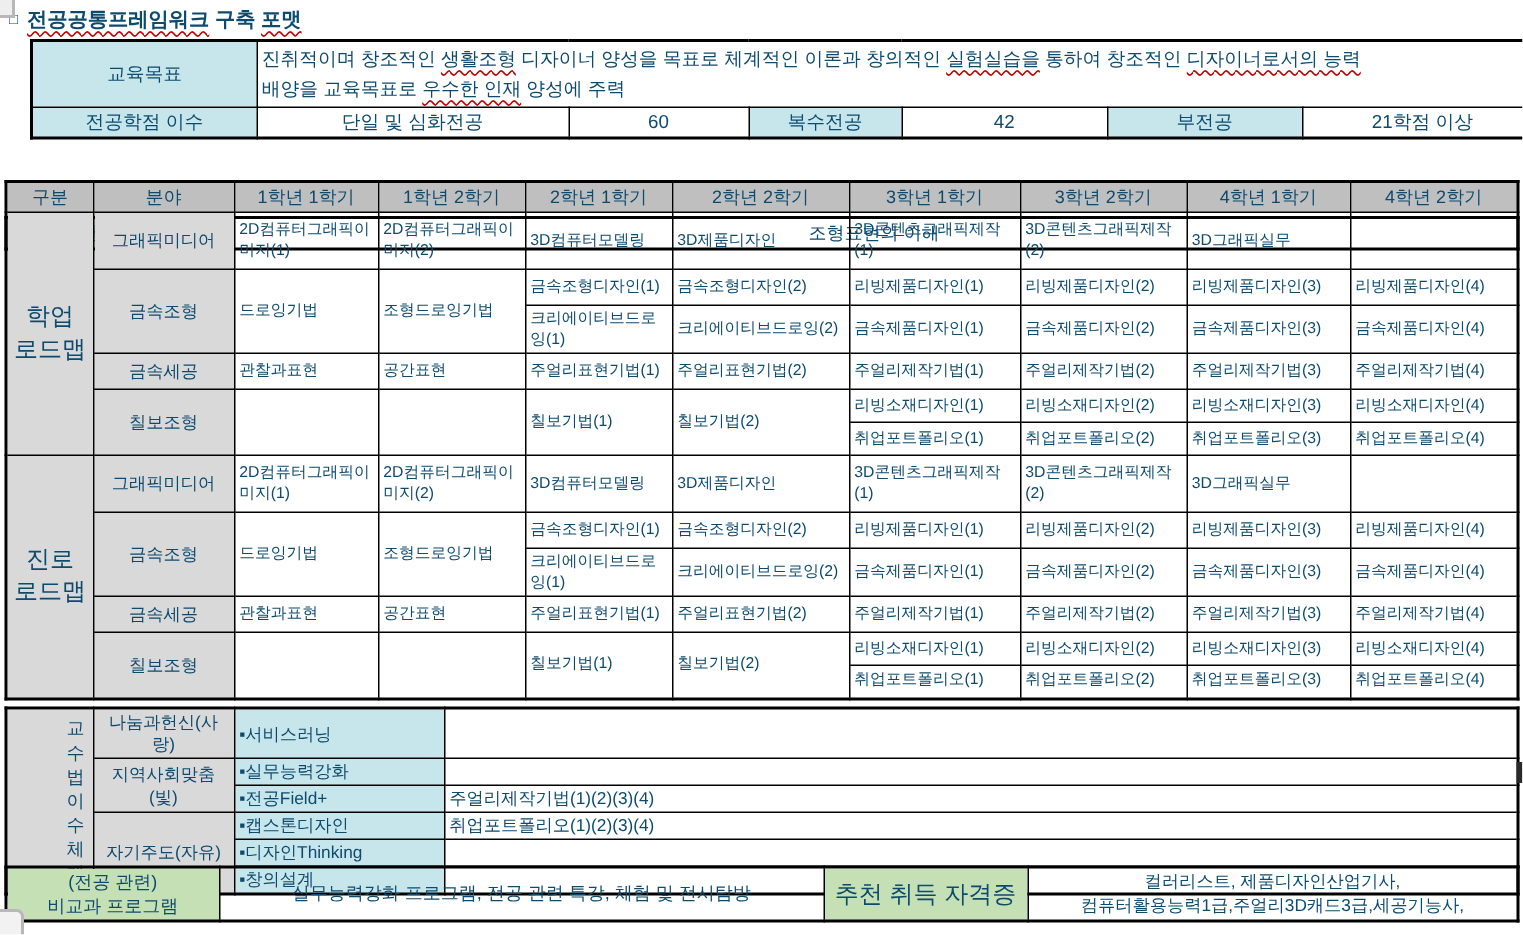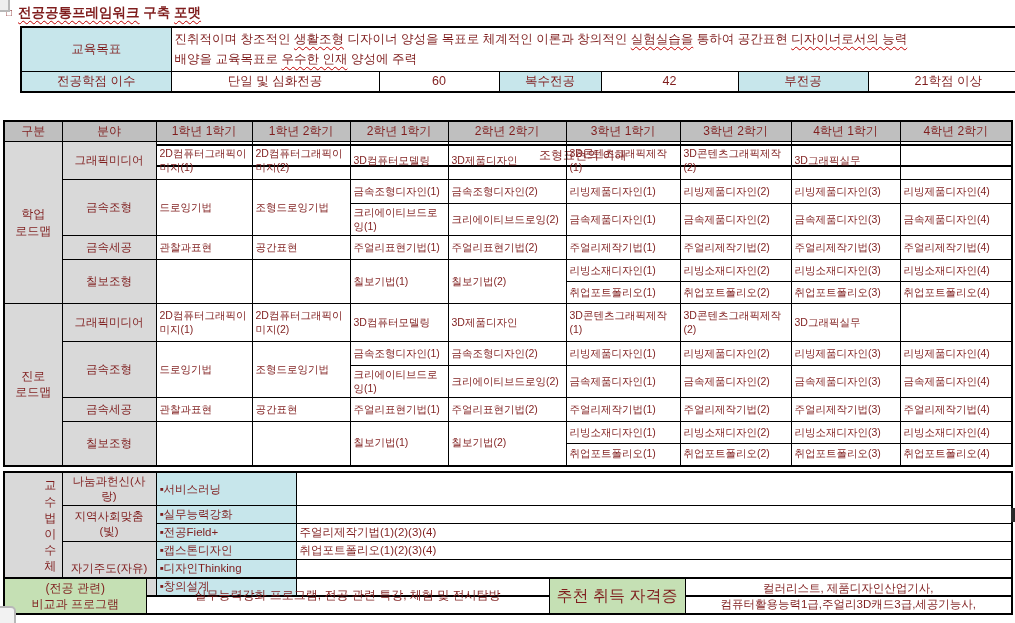--- a/index.html
+++ b/index.html
@@ -1,29 +1,29 @@
 <!DOCTYPE html>
 <html style="--cyan: #C7E6EB; --green: #C5E0B4; --grayh: #BFBFBF; --grayl: #D9D9D9; --sq: #C00000; --bd: #000000;"><head>
 <meta charset="utf-8">
 <style>
   html,body{margin:0;padding:0;background:#fff;}
   .page{position:relative;width:1015px;height:623px;background:#ffffff;overflow:hidden;
-        font-family:"Liberation Sans",sans-serif;color:#7f1d1d;}
+        font-family:"Liberation Sans",sans-serif;color:#0c4a6e;}
   .doc-title{position:absolute;left:6px;top:4px;font-size:13.5px;font-weight:bold;white-space:nowrap;}
   .doc-title .bullet{display:inline-block;font-size:10px;transform:translateY(-1px);margin-right:6px;}
   .sq{text-decoration-line:underline;text-decoration-style:wavy;text-decoration-color:var(--sq);
       text-decoration-thickness:1px;text-underline-offset:3px;}
   table.tbl{position:absolute;border-collapse:collapse;table-layout:fixed;border:2px solid var(--bd);
             font-family:"Liberation Sans",sans-serif;}
   .tbl td,.tbl th{border:1px solid var(--bd);padding:1px 3px;vertical-align:middle;overflow:hidden;
                   font-weight:normal;}
   .lbl{background:var(--cyan);font-weight:bold;text-align:center;font-size:12.5px;}
   .green{background:var(--green);font-weight:bold;text-align:center;font-size:12.5px;}
   .hdr{background:var(--grayh);font-weight:bold;text-align:center;font-size:12px;}
-  .sec{background:var(--grayl);font-weight:bold;text-align:center;font-size:12px;line-height:1.35;}
+  .sec{background:var(--grayl);font-weight:bold;text-align:center;font-size:16px;line-height:1.35;}
   .fld{background:var(--grayl);font-weight:bold;text-align:center;font-size:11.5px;}
   .course{font-size:10.5px;text-align:left;word-break:break-all;line-height:1.3;padding:1px 2px 1px 4px;}
   .goal{font-size:12.5px;font-weight:bold;text-align:left;padding:2px 6px;line-height:1.6;}
   .cval{font-weight:bold;text-align:center;font-size:12.5px;}
   .ctype{font-weight:bold;text-align:center;font-size:12.5px;}
   .rel-val{font-weight:bold;text-align:center;font-size:12px;}
   .bullet-cell{background:var(--cyan);font-weight:bold;text-align:left;font-size:11.5px;padding-left:5px;
                word-break:break-all;}
   .ped-val{font-weight:bold;text-align:left;font-size:11.5px;padding-left:8px;word-break:break-all;margin-top:16px;}
   .foot-val{font-weight:bold;text-align:center;font-size:12px;word-break:keep-all;line-height:1.3;}
@@ -50,21 +50,21 @@
         <col style="width:120px">
         <col style="width:102px">
         <col style="width:137px">
         <col style="width:130px">
         <col style="width:161px">
       </colgroup>
     <tbody>
         <tr style="height:44px">
       <td class="lbl">교육목표</td>
       <td class="goal" colspan="6" id="goal-cell">
-            <div><span>진취적이며 창조적인 </span><span class="sq">생활조형</span><span> 디자이너 양성을 목표로 체계적인 이론과 창의적인 </span><span class="sq">실험실습을</span><span> 통하여 공간표현 </span><span class="sq">디자이너로서의 능력</span></div>
+            <div><span>진취적이며 창조적인 </span><span class="sq">생활조형</span><span> 디자이너 양성을 목표로 체계적인 이론과 창의적인 </span><span class="sq">실험실습을</span><span> 통하여 창조적인 </span><span class="sq">디자이너로서의 능력</span></div>
             <div><span>배양을 교육목표로 </span><span class="sq">우수한 인재</span><span> 양성에 주력</span></div>
           </td>
     </tr>
     <tr style="height:19px" id="credit-row">
       <td class="lbl">전공학점 이수</td>
     <td class="ctype">단일 및 심화전공</td>
           <td class="cval">60</td>
           <td class="ctype" style="background: rgb(199, 230, 235);">복수전공</td>
           <td class="cval">42</td>
           <td class="ctype" style="background: rgb(199, 230, 235);">부전공</td>

